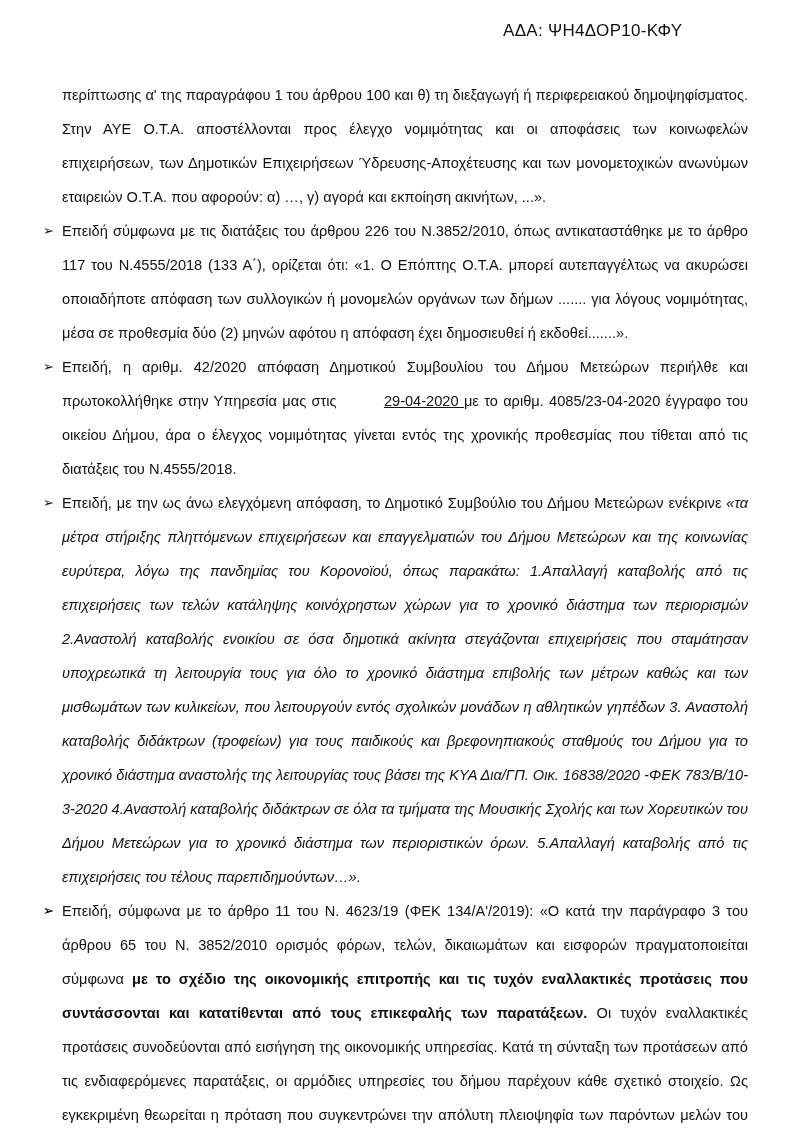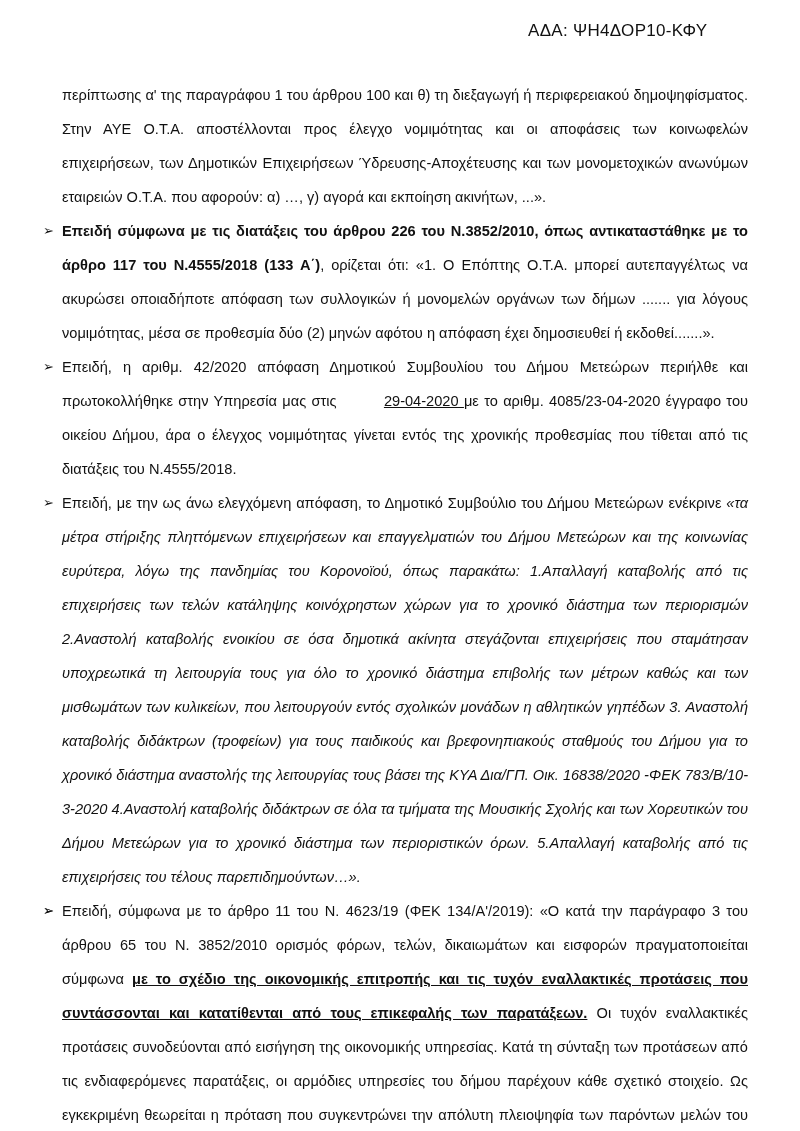--- a/index.html
+++ b/index.html
@@ -8,21 +8,21 @@
     width: 800px;
     height: 1131px;
     background: #ffffff;
     font-family: "Liberation Sans", sans-serif;
     color: #111111;
     overflow: hidden;
   }
   .ada {
     position: absolute;
     top: 21px;
-    left: 528px;
+    left: 503px;
     font-size: 17px;
     letter-spacing: 0.3px;
     white-space: nowrap;
   }
   .content {
     position: absolute;
     top: 78px;
     left: 62px;
     width: 686px;
     font-size: 14.6px;
@@ -32,24 +32,24 @@
   .para { margin: 0; }
   .bullet { position: relative; }
   .marker {
     position: absolute;
     left: -19px;
     top: 0;
     font-size: 13px;
     font-style: normal;
     font-weight: normal;
   }
-  .b  { font-weight: bold; }
+  .b  { font-weight: normal; }
   .i  { font-style: italic; }
   .u  { text-decoration: underline; margin-left: 42px; }
-  .bu { font-weight: bold; text-decoration: underline; }
+  .bu { font-weight: bold; }
 </style>
 </head>
 <body>
 
 <div class="page">
 
   <div class="ada">ΑΔΑ: ΨΗ4ΔΟΡ10-ΚΦΥ</div>
 
   <div class="content">
 

